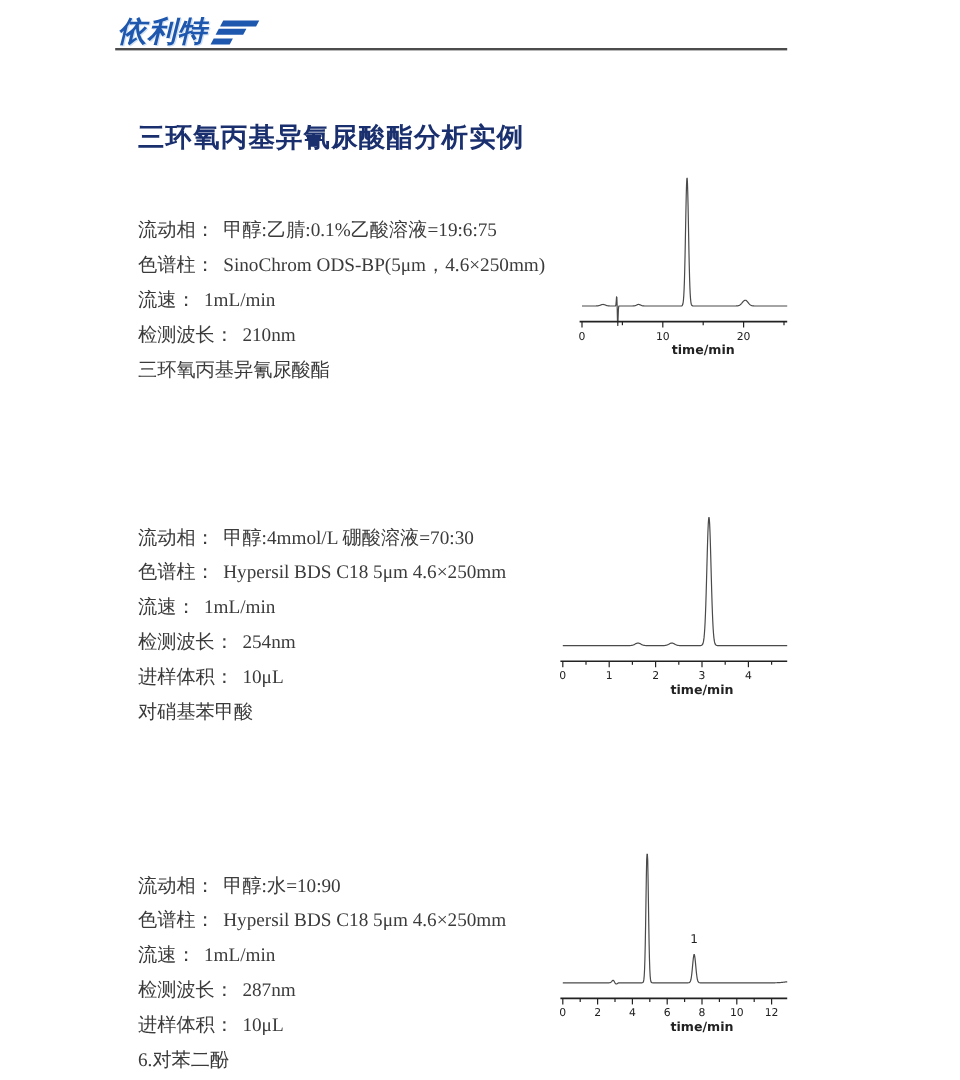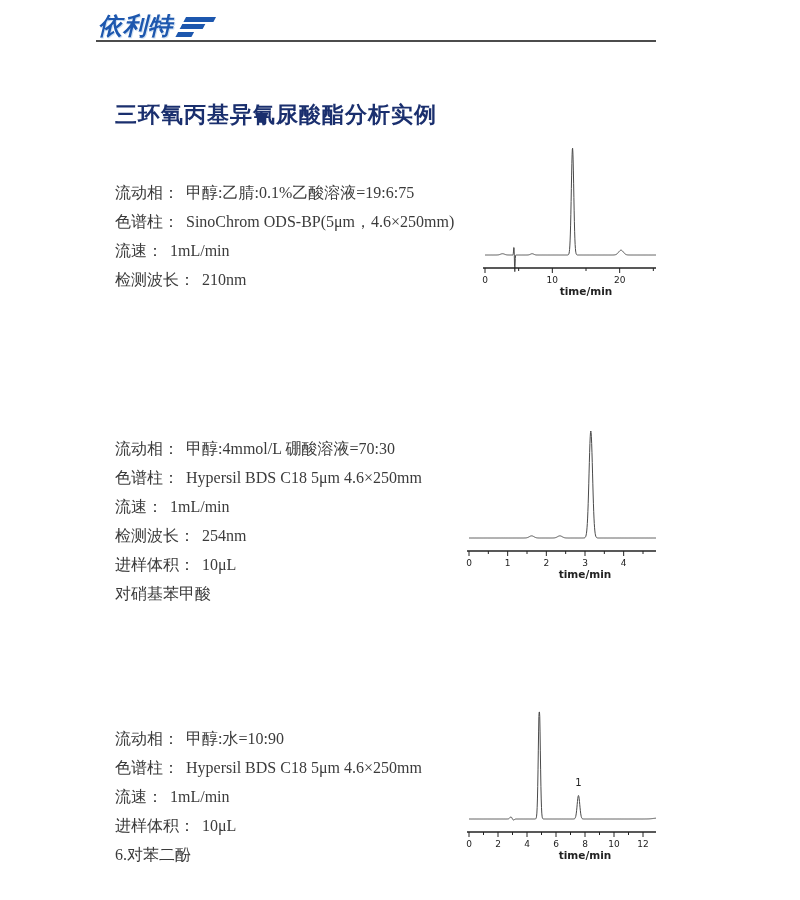--- a/index.html
+++ b/index.html
@@ -53,20 +53,21 @@
       </span>
   </div>
   <div class="header-rule"></div>
 
   <div class="section-title" id="title-1">三环氧丙基异氰尿酸酯分析实例</div>
   <div class="params" id="params-1">
     <div class="param-row"><span class="param-label">流动相：</span><span class="param-value">甲醇:乙腈:0.1%乙酸溶液=19:6:75</span></div>
     <div class="param-row"><span class="param-label">色谱柱：</span><span class="param-value">SinoChrom ODS-BP(5μm，4.6×250mm)</span></div>
     <div class="param-row"><span class="param-label">流速：</span><span class="param-value">1mL/min</span></div>
     <div class="param-row"><span class="param-label">检测波长：</span><span class="param-value">210nm</span></div>
+    <div class="param-row">三环氧丙基异氰尿酸酯</div>
   </div>
   <svg class="chart" id="chart-0" width="222" height="160">
       <path d="M12.00,119.00L12.25,119.00L12.51,119.00L12.76,119.00L13.01,119.00L13.26,119.00L13.52,119.00L13.77,119.00L14.02,119.00L14.27,119.00L14.53,119.00L14.78,119.00L15.03,119.00L15.28,119.00L15.54,119.00L15.79,119.00L16.04,119.00L16.29,119.00L16.55,119.00L16.80,119.00L17.05,119.00L17.30,119.00L17.55,119.00L17.81,119.00L18.06,119.00L18.31,119.00L18.56,119.00L18.82,119.00L19.07,119.00L19.32,119.00L19.57,119.00L19.83,119.00L20.08,119.00L20.33,119.00L20.59,119.00L20.84,119.00L21.09,119.00L21.34,119.00L21.59,119.00L21.85,119.00L22.10,119.00L22.35,119.00L22.60,119.00L22.86,118.99L23.11,118.99L23.36,118.99L23.62,118.98L23.87,118.97L24.12,118.96L24.37,118.95L24.63,118.93L24.88,118.91L25.13,118.88L25.38,118.84L25.63,118.80L25.89,118.74L26.14,118.68L26.39,118.61L26.64,118.53L26.90,118.44L27.15,118.35L27.40,118.25L27.66,118.16L27.91,118.06L28.16,117.97L28.41,117.89L28.67,117.82L28.92,117.77L29.17,117.73L29.42,117.72L29.68,117.72L29.93,117.74L30.18,117.79L30.43,117.84L30.68,117.92L30.94,118.00L31.19,118.09L31.44,118.19L31.69,118.29L31.95,118.38L32.20,118.47L32.45,118.56L32.70,118.63L32.96,118.70L33.21,118.76L33.46,118.81L33.72,118.85L33.97,118.89L34.22,118.92L34.47,118.94L34.73,118.95L34.98,118.97L35.23,118.98L35.48,118.98L35.73,118.99L35.99,118.99L36.24,119.00L36.49,119.00L36.74,119.00L37.00,119.00L37.25,119.00L37.50,119.00L37.76,119.00L38.01,119.00L38.26,119.00L38.51,119.00L38.77,119.00L39.02,119.00L39.27,119.00L39.52,119.00L39.77,118.98L40.03,118.80L40.28,117.84L40.53,115.09L40.79,111.54L41.04,111.69L41.29,118.91L41.54,130.34L41.80,135.64L42.05,129.92L42.30,122.52L42.55,119.57L42.81,119.05L43.06,119.00L43.31,119.00L43.56,119.00L43.81,119.00L44.07,119.00L44.32,119.00L44.57,119.00L44.83,119.00L45.08,119.00L45.33,119.00L45.58,119.00L45.84,119.00L46.09,119.00L46.34,119.00L46.59,119.00L46.84,119.00L47.10,119.00L47.35,119.00L47.60,119.00L47.86,119.00L48.11,119.00L48.36,119.00L48.61,119.00L48.86,119.00L49.12,119.00L49.37,119.00L49.62,119.00L49.88,119.00L50.13,119.00L50.38,119.00L50.63,119.00L50.89,119.00L51.14,119.00L51.39,119.00L51.64,119.00L51.89,119.00L52.15,119.00L52.40,119.00L52.65,119.00L52.91,119.00L53.16,119.00L53.41,119.00L53.66,118.99L53.91,118.99L54.17,118.98L54.42,118.97L54.67,118.96L54.92,118.94L55.18,118.92L55.43,118.89L55.68,118.84L55.94,118.79L56.19,118.72L56.44,118.64L56.69,118.55L56.95,118.45L57.20,118.34L57.45,118.22L57.70,118.11L57.96,118.00L58.21,117.90L58.46,117.81L58.71,117.76L58.96,117.72L59.22,117.72L59.47,117.74L59.72,117.79L59.98,117.87L60.23,117.96L60.48,118.07L60.73,118.18L60.99,118.30L61.24,118.41L61.49,118.52L61.74,118.61L61.99,118.70L62.25,118.77L62.50,118.83L62.75,118.87L63.01,118.91L63.26,118.94L63.51,118.96L63.76,118.97L64.01,118.98L64.27,118.99L64.52,118.99L64.77,119.00L65.03,119.00L65.28,119.00L65.53,119.00L65.78,119.00L66.03,119.00L66.29,119.00L66.54,119.00L66.79,119.00L67.05,119.00L67.30,119.00L67.55,119.00L67.80,119.00L68.05,119.00L68.31,119.00L68.56,119.00L68.81,119.00L69.06,119.00L69.32,119.00L69.57,119.00L69.82,119.00L70.08,119.00L70.33,119.00L70.58,119.00L70.83,119.00L71.09,119.00L71.34,119.00L71.59,119.00L71.84,119.00L72.09,119.00L72.35,119.00L72.60,119.00L72.85,119.00L73.10,119.00L73.36,119.00L73.61,119.00L73.86,119.00L74.11,119.00L74.37,119.00L74.62,119.00L74.87,119.00L75.13,119.00L75.38,119.00L75.63,119.00L75.88,119.00L76.14,119.00L76.39,119.00L76.64,119.00L76.89,119.00L77.15,119.00L77.40,119.00L77.65,119.00L77.90,119.00L78.16,119.00L78.41,119.00L78.66,119.00L78.91,119.00L79.16,119.00L79.42,119.00L79.67,119.00L79.92,119.00L80.17,119.00L80.43,119.00L80.68,119.00L80.93,119.00L81.19,119.00L81.44,119.00L81.69,119.00L81.94,119.00L82.20,119.00L82.45,119.00L82.70,119.00L82.95,119.00L83.20,119.00L83.46,119.00L83.71,119.00L83.96,119.00L84.21,119.00L84.47,119.00L84.72,119.00L84.97,119.00L85.22,119.00L85.48,119.00L85.73,119.00L85.98,119.00L86.23,119.00L86.49,119.00L86.74,119.00L86.99,119.00L87.25,119.00L87.50,119.00L87.75,119.00L88.00,119.00L88.25,119.00L88.51,119.00L88.76,119.00L89.01,119.00L89.27,119.00L89.52,119.00L89.77,119.00L90.02,119.00L90.28,119.00L90.53,119.00L90.78,119.00L91.03,119.00L91.29,119.00L91.54,119.00L91.79,119.00L92.04,119.00L92.30,119.00L92.55,119.00L92.80,119.00L93.05,119.00L93.30,119.00L93.56,119.00L93.81,119.00L94.06,119.00L94.31,118.99L94.57,118.98L94.82,118.94L95.07,118.88L95.33,118.74L95.58,118.48L95.83,118.00L96.08,117.14L96.34,115.71L96.59,113.42L96.84,109.94L97.09,104.92L97.35,98.04L97.60,89.12L97.85,78.21L98.10,65.70L98.35,52.30L98.61,39.08L98.86,27.30L99.11,18.26L99.36,13.03L99.62,12.26L99.87,16.05L100.12,23.92L100.38,34.93L100.63,47.81L100.88,61.28L101.13,74.19L101.39,85.69L101.64,95.29L101.89,102.84L102.14,108.46L102.40,112.41L102.65,115.06L102.90,116.74L103.15,117.76L103.40,118.35L103.66,118.67L103.91,118.84L104.16,118.93L104.41,118.97L104.67,118.99L104.92,118.99L105.17,119.00L105.42,119.00L105.68,119.00L105.93,119.00L106.18,119.00L106.44,119.00L106.69,119.00L106.94,119.00L107.19,119.00L107.45,119.00L107.70,119.00L107.95,119.00L108.20,119.00L108.45,119.00L108.71,119.00L108.96,119.00L109.21,119.00L109.46,119.00L109.72,119.00L109.97,119.00L110.22,119.00L110.47,119.00L110.73,119.00L110.98,119.00L111.23,119.00L111.48,119.00L111.74,119.00L111.99,119.00L112.24,119.00L112.50,119.00L112.75,119.00L113.00,119.00L113.25,119.00L113.50,119.00L113.76,119.00L114.01,119.00L114.26,119.00L114.52,119.00L114.77,119.00L115.02,119.00L115.27,119.00L115.53,119.00L115.78,119.00L116.03,119.00L116.28,119.00L116.54,119.00L116.79,119.00L117.04,119.00L117.29,119.00L117.55,119.00L117.80,119.00L118.05,119.00L118.30,119.00L118.55,119.00L118.81,119.00L119.06,119.00L119.31,119.00L119.56,119.00L119.82,119.00L120.07,119.00L120.32,119.00L120.58,119.00L120.83,119.00L121.08,119.00L121.33,119.00L121.58,119.00L121.84,119.00L122.09,119.00L122.34,119.00L122.60,119.00L122.85,119.00L123.10,119.00L123.35,119.00L123.60,119.00L123.86,119.00L124.11,119.00L124.36,119.00L124.62,119.00L124.87,119.00L125.12,119.00L125.37,119.00L125.63,119.00L125.88,119.00L126.13,119.00L126.38,119.00L126.63,119.00L126.89,119.00L127.14,119.00L127.39,119.00L127.65,119.00L127.90,119.00L128.15,119.00L128.40,119.00L128.65,119.00L128.91,119.00L129.16,119.00L129.41,119.00L129.67,119.00L129.92,119.00L130.17,119.00L130.42,119.00L130.68,119.00L130.93,119.00L131.18,119.00L131.43,119.00L131.69,119.00L131.94,119.00L132.19,119.00L132.44,119.00L132.69,119.00L132.95,119.00L133.20,119.00L133.45,119.00L133.70,119.00L133.96,119.00L134.21,119.00L134.46,119.00L134.72,119.00L134.97,119.00L135.22,119.00L135.47,119.00L135.72,119.00L135.98,119.00L136.23,119.00L136.48,119.00L136.73,119.00L136.99,119.00L137.24,119.00L137.49,119.00L137.75,119.00L138.00,119.00L138.25,119.00L138.50,119.00L138.75,119.00L139.01,119.00L139.26,119.00L139.51,118.99L139.77,118.99L140.02,118.98L140.27,118.98L140.52,118.97L140.78,118.96L141.03,118.94L141.28,118.92L141.53,118.89L141.78,118.85L142.04,118.81L142.29,118.75L142.54,118.67L142.80,118.59L143.05,118.48L143.30,118.35L143.55,118.20L143.80,118.02L144.06,117.82L144.31,117.60L144.56,117.35L144.81,117.08L145.07,116.80L145.32,116.49L145.57,116.18L145.82,115.87L146.08,115.56L146.33,115.27L146.58,115.00L146.83,114.75L147.09,114.54L147.34,114.38L147.59,114.26L147.84,114.20L148.10,114.19L148.35,114.23L148.60,114.33L148.85,114.48L149.11,114.68L149.36,114.91L149.61,115.18L149.87,115.46L150.12,115.77L150.37,116.08L150.62,116.39L150.88,116.70L151.13,116.99L151.38,117.26L151.63,117.52L151.88,117.75L152.14,117.96L152.39,118.14L152.64,118.30L152.90,118.44L153.15,118.55L153.40,118.65L153.65,118.73L153.91,118.79L154.16,118.84L154.41,118.88L154.66,118.91L154.92,118.93L155.17,118.95L155.42,118.97L155.67,118.98L155.93,118.98L156.18,118.99L156.43,118.99L156.68,118.99L156.93,119.00L157.19,119.00L157.44,119.00L157.69,119.00L157.95,119.00L158.20,119.00L158.45,119.00L158.70,119.00L158.95,119.00L159.21,119.00L159.46,119.00L159.71,119.00L159.97,119.00L160.22,119.00L160.47,119.00L160.72,119.00L160.97,119.00L161.23,119.00L161.48,119.00L161.73,119.00L161.98,119.00L162.24,119.00L162.49,119.00L162.74,119.00L163.00,119.00L163.25,119.00L163.50,119.00L163.75,119.00L164.00,119.00L164.26,119.00L164.51,119.00L164.76,119.00L165.02,119.00L165.27,119.00L165.52,119.00L165.77,119.00L166.03,119.00L166.28,119.00L166.53,119.00L166.78,119.00L167.03,119.00L167.29,119.00L167.54,119.00L167.79,119.00L168.05,119.00L168.30,119.00L168.55,119.00L168.80,119.00L169.05,119.00L169.31,119.00L169.56,119.00L169.81,119.00L170.07,119.00L170.32,119.00L170.57,119.00L170.82,119.00L171.07,119.00L171.33,119.00L171.58,119.00L171.83,119.00L172.08,119.00L172.34,119.00L172.59,119.00L172.84,119.00L173.09,119.00L173.35,119.00L173.60,119.00L173.85,119.00L174.10,119.00L174.36,119.00L174.61,119.00L174.86,119.00L175.12,119.00L175.37,119.00L175.62,119.00L175.87,119.00L176.13,119.00L176.38,119.00L176.63,119.00L176.88,119.00L177.13,119.00L177.39,119.00L177.64,119.00L177.89,119.00L178.15,119.00L178.40,119.00L178.65,119.00L178.90,119.00L179.16,119.00L179.41,119.00L179.66,119.00L179.91,119.00L180.17,119.00L180.42,119.00L180.67,119.00L180.92,119.00L181.18,119.00L181.43,119.00L181.68,119.00L181.93,119.00L182.18,119.00L182.44,119.00L182.69,119.00L182.94,119.00L183.20,119.00L183.45,119.00L183.70,119.00L183.95,119.00L184.20,119.00L184.46,119.00L184.71,119.00L184.96,119.00L185.22,119.00L185.47,119.00L185.72,119.00L185.97,119.00L186.22,119.00L186.48,119.00L186.73,119.00L186.98,119.00L187.23,119.00L187.49,119.00L187.74,119.00L187.99,119.00L188.25,119.00L188.50,119.00L188.75,119.00L189.00,119.00L189.25,119.00L189.51,119.00L189.76,119.00L190.01,119.00L190.27,119.00L190.52,119.00L190.77,119.00L191.02,119.00L191.28,119.00L191.53,119.00L191.78,119.00L192.03,119.00L192.28,119.00L192.54,119.00L192.79,119.00L193.04,119.00L193.30,119.00L193.55,119.00L193.80,119.00L194.05,119.00L194.30,119.00L194.56,119.00L194.81,119.00L195.06,119.00L195.32,119.00L195.57,119.00L195.82,119.00L196.07,119.00L196.32,119.00L196.58,119.00L196.83,119.00L197.08,119.00L197.33,119.00L197.59,119.00L197.84,119.00L198.09,119.00L198.34,119.00L198.60,119.00L198.85,119.00L199.10,119.00L199.35,119.00L199.61,119.00L199.86,119.00L200.11,119.00L200.37,119.00L200.62,119.00L200.87,119.00L201.12,119.00L201.38,119.00L201.63,119.00L201.88,119.00L202.13,119.00L202.38,119.00L202.64,119.00L202.89,119.00L203.14,119.00L203.40,119.00L203.65,119.00L203.90,119.00L204.15,119.00L204.41,119.00L204.66,119.00L204.91,119.00L205.16,119.00L205.42,119.00L205.67,119.00L205.92,119.00L206.17,119.00L206.43,119.00L206.68,119.00L206.93,119.00L207.18,119.00L207.43,119.00L207.69,119.00L207.94,119.00L208.19,119.00L208.45,119.00L208.70,119.00L208.95,119.00L209.20,119.00L209.45,119.00L209.71,119.00L209.96,119.00L210.21,119.00L210.47,119.00L210.72,119.00L210.97,119.00L211.22,119.00L211.47,119.00L211.73,119.00L211.98,119.00L212.23,119.00L212.48,119.00L212.74,119.00L212.99,119.00L213.24,119.00L213.50,119.00L213.75,119.00L214.00,119.00" fill="none" stroke="#4a4a4a" stroke-width="1"></path>
       <line x1="10" y1="132" x2="218" y2="132" stroke="#222" stroke-width="1.3"></line>
       <line x1="12" y1="132" x2="12" y2="137" stroke="#222" stroke-width="1"></line>
       <line x1="45.666666666666664" y1="132" x2="45.666666666666664" y2="135" stroke="#222" stroke-width="1"></line>
       <line x1="79.33333333333333" y1="132" x2="79.33333333333333" y2="137" stroke="#222" stroke-width="1"></line>
       <line x1="113" y1="132" x2="113" y2="135" stroke="#222" stroke-width="1"></line>
       <line x1="146.66666666666666" y1="132" x2="146.66666666666666" y2="137" stroke="#222" stroke-width="1"></line>
       <line x1="180.33333333333334" y1="132" x2="180.33333333333334" y2="135" stroke="#222" stroke-width="1"></line>
@@ -110,20 +111,21 @@
       <text x="166.66666666666666" y="147" text-anchor="middle" font-size="9" fill="#222">4</text>
       <text x="205.33333333333334" y="147" text-anchor="middle" font-size="9" fill="#222">5</text>
       <text x="244" y="147" text-anchor="middle" font-size="9" fill="#222">6</text>
       <text x="128" y="159" text-anchor="middle" font-size="10.5" font-weight="bold" fill="#222">time/min</text>
     </svg>
 
   <div class="params" id="params-3">
     <div class="param-row"><span class="param-label">流动相：</span><span class="param-value">甲醇:水=10:90</span></div>
     <div class="param-row"><span class="param-label">色谱柱：</span><span class="param-value">Hypersil BDS C18 5μm 4.6×250mm</span></div>
     <div class="param-row"><span class="param-label">流速：</span><span class="param-value">1mL/min</span></div>
+    <div class="param-row"><span class="param-label">检测波长：</span><span class="param-value">287nm</span></div>
     <div class="param-row"><span class="param-label">进样体积：</span><span class="param-value">10μL</span></div>
     <div class="param-row">6.对苯二酚</div>
   </div>
   <svg class="chart" id="chart-2" width="252" height="160">
       <path d="M12.00,119.00L12.29,119.00L12.58,119.00L12.87,119.00L13.16,119.00L13.45,119.00L13.74,119.00L14.03,119.00L14.32,119.00L14.61,119.00L14.90,119.00L15.19,119.00L15.48,119.00L15.77,119.00L16.06,119.00L16.35,119.00L16.64,119.00L16.93,119.00L17.22,119.00L17.51,119.00L17.80,119.00L18.09,119.00L18.38,119.00L18.67,119.00L18.96,119.00L19.25,119.00L19.54,119.00L19.83,119.00L20.12,119.00L20.41,119.00L20.70,119.00L20.99,119.00L21.28,119.00L21.57,119.00L21.86,119.00L22.15,119.00L22.44,119.00L22.73,119.00L23.02,119.00L23.31,119.00L23.60,119.00L23.89,119.00L24.18,119.00L24.47,119.00L24.76,119.00L25.05,119.00L25.34,119.00L25.63,119.00L25.92,119.00L26.21,119.00L26.50,119.00L26.79,119.00L27.08,119.00L27.37,119.00L27.66,119.00L27.95,119.00L28.24,119.00L28.53,119.00L28.82,119.00L29.11,119.00L29.40,119.00L29.69,119.00L29.98,119.00L30.27,119.00L30.56,119.00L30.85,119.00L31.14,119.00L31.43,119.00L31.72,119.00L32.01,119.00L32.30,119.00L32.59,119.00L32.88,119.00L33.17,119.00L33.46,119.00L33.75,119.00L34.04,119.00L34.33,119.00L34.62,119.00L34.91,119.00L35.20,119.00L35.49,119.00L35.78,119.00L36.07,119.00L36.36,119.00L36.65,119.00L36.94,119.00L37.23,119.00L37.52,119.00L37.81,119.00L38.10,119.00L38.39,119.00L38.68,119.00L38.97,119.00L39.26,119.00L39.55,119.00L39.84,119.00L40.13,119.00L40.42,119.00L40.71,119.00L41.00,119.00L41.29,119.00L41.58,119.00L41.87,119.00L42.16,119.00L42.45,119.00L42.74,119.00L43.03,119.00L43.32,119.00L43.61,119.00L43.90,119.00L44.19,119.00L44.48,119.00L44.77,119.00L45.06,119.00L45.35,119.00L45.64,119.00L45.93,119.00L46.22,119.00L46.51,119.00L46.80,119.00L47.09,119.00L47.38,119.00L47.67,119.00L47.96,119.00L48.25,119.00L48.54,119.00L48.83,119.00L49.12,119.00L49.41,119.00L49.70,119.00L49.99,119.00L50.28,118.99L50.57,118.98L50.86,118.95L51.15,118.91L51.44,118.83L51.73,118.71L52.02,118.54L52.31,118.31L52.60,118.02L52.89,117.71L53.18,117.40L53.47,117.14L53.76,116.99L54.05,116.99L54.34,117.15L54.63,117.49L54.92,117.95L55.21,118.48L55.50,119.02L55.79,119.48L56.08,119.81L56.37,119.98L56.66,120.00L56.95,119.90L57.24,119.73L57.53,119.54L57.82,119.36L58.11,119.22L58.40,119.13L58.69,119.07L58.98,119.03L59.27,119.01L59.56,119.01L59.85,119.00L60.14,119.00L60.43,119.00L60.72,119.00L61.01,119.00L61.30,119.00L61.59,119.00L61.88,119.00L62.17,119.00L62.46,119.00L62.75,119.00L63.04,119.00L63.33,119.00L63.62,119.00L63.91,119.00L64.20,119.00L64.49,119.00L64.78,119.00L65.07,119.00L65.36,119.00L65.65,119.00L65.94,119.00L66.23,119.00L66.52,119.00L66.81,119.00L67.10,119.00L67.39,119.00L67.68,119.00L67.97,119.00L68.26,119.00L68.55,119.00L68.84,119.00L69.13,119.00L69.42,119.00L69.71,119.00L70.00,119.00L70.29,119.00L70.58,119.00L70.87,119.00L71.16,119.00L71.45,119.00L71.74,119.00L72.03,119.00L72.32,119.00L72.61,119.00L72.90,119.00L73.19,119.00L73.48,119.00L73.77,119.00L74.06,119.00L74.35,119.00L74.64,119.00L74.93,119.00L75.22,119.00L75.51,119.00L75.80,119.00L76.09,119.00L76.38,119.00L76.67,119.00L76.96,119.00L77.25,119.00L77.54,119.00L77.83,118.99L78.12,118.98L78.41,118.93L78.70,118.81L78.99,118.49L79.28,117.75L79.57,116.18L79.86,113.11L80.15,107.69L80.44,98.97L80.73,86.31L81.02,69.84L81.31,50.86L81.60,31.95L81.89,16.51L82.18,12.00L82.47,12.00L82.76,16.51L83.05,31.95L83.34,50.86L83.63,69.84L83.92,86.31L84.21,98.97L84.50,107.69L84.79,113.11L85.08,116.18L85.37,117.75L85.66,118.49L85.95,118.81L86.24,118.93L86.53,118.98L86.82,118.99L87.11,119.00L87.40,119.00L87.69,119.00L87.98,119.00L88.27,119.00L88.56,119.00L88.85,119.00L89.14,119.00L89.43,119.00L89.72,119.00L90.01,119.00L90.30,119.00L90.59,119.00L90.88,119.00L91.17,119.00L91.46,119.00L91.75,119.00L92.04,119.00L92.33,119.00L92.62,119.00L92.91,119.00L93.20,119.00L93.49,119.00L93.78,119.00L94.07,119.00L94.36,119.00L94.65,119.00L94.94,119.00L95.23,119.00L95.52,119.00L95.81,119.00L96.10,119.00L96.39,119.00L96.68,119.00L96.97,119.00L97.26,119.00L97.55,119.00L97.84,119.00L98.13,119.00L98.42,119.00L98.71,119.00L99.00,119.00L99.29,119.00L99.58,119.00L99.87,119.00L100.16,119.00L100.45,119.00L100.74,119.00L101.03,119.00L101.32,119.00L101.61,119.00L101.90,119.00L102.19,119.00L102.48,119.00L102.77,119.00L103.06,119.00L103.35,119.00L103.64,119.00L103.93,119.00L104.22,119.00L104.51,119.00L104.80,119.00L105.09,119.00L105.38,119.00L105.67,119.00L105.96,119.00L106.25,119.00L106.54,119.00L106.83,119.00L107.12,119.00L107.41,119.00L107.70,119.00L107.99,119.00L108.28,119.00L108.57,119.00L108.86,119.00L109.15,119.00L109.44,119.00L109.73,119.00L110.02,119.00L110.31,119.00L110.60,119.00L110.89,119.00L111.18,119.00L111.47,119.00L111.76,119.00L112.05,119.00L112.34,119.00L112.63,119.00L112.92,119.00L113.21,119.00L113.50,119.00L113.79,119.00L114.08,119.00L114.37,119.00L114.66,119.00L114.95,119.00L115.24,119.00L115.53,119.00L115.82,119.00L116.11,118.99L116.40,118.99L116.69,118.97L116.98,118.94L117.27,118.87L117.56,118.74L117.85,118.50L118.14,118.10L118.43,117.45L118.72,116.46L119.01,115.05L119.30,113.13L119.59,110.71L119.88,107.85L120.17,104.72L120.46,101.60L120.75,98.83L121.04,96.73L121.33,95.60L121.62,95.60L121.91,96.73L122.20,98.83L122.49,101.60L122.78,104.72L123.07,107.85L123.36,110.71L123.65,113.13L123.94,115.05L124.23,116.46L124.52,117.45L124.81,118.10L125.10,118.50L125.39,118.74L125.68,118.87L125.97,118.94L126.26,118.97L126.55,118.99L126.84,118.99L127.13,119.00L127.42,119.00L127.71,119.00L128.00,119.00L128.29,119.00L128.58,119.00L128.87,119.00L129.16,119.00L129.45,119.00L129.74,119.00L130.03,119.00L130.32,119.00L130.61,119.00L130.90,119.00L131.19,119.00L131.48,119.00L131.77,119.00L132.06,119.00L132.35,119.00L132.64,119.00L132.93,119.00L133.22,119.00L133.51,119.00L133.80,119.00L134.09,119.00L134.38,119.00L134.67,119.00L134.96,119.00L135.25,119.00L135.54,119.00L135.83,119.00L136.12,119.00L136.41,119.00L136.70,119.00L136.99,119.00L137.28,119.00L137.57,119.00L137.86,119.00L138.15,119.00L138.44,119.00L138.73,119.00L139.02,119.00L139.31,119.00L139.60,119.00L139.89,119.00L140.18,119.00L140.47,119.00L140.76,119.00L141.05,119.00L141.34,119.00L141.63,119.00L141.92,119.00L142.21,119.00L142.50,119.00L142.79,119.00L143.08,119.00L143.37,119.00L143.66,119.00L143.95,119.00L144.24,119.00L144.53,119.00L144.82,119.00L145.11,119.00L145.40,119.00L145.69,119.00L145.98,119.00L146.27,119.00L146.56,119.00L146.85,119.00L147.14,119.00L147.43,119.00L147.72,119.00L148.01,119.00L148.30,119.00L148.59,119.00L148.88,119.00L149.17,119.00L149.46,119.00L149.75,119.00L150.04,119.00L150.33,119.00L150.62,119.00L150.91,119.00L151.20,119.00L151.49,119.00L151.78,119.00L152.07,119.00L152.36,119.00L152.65,119.00L152.94,119.00L153.23,119.00L153.52,119.00L153.81,119.00L154.10,119.00L154.39,119.00L154.68,119.00L154.97,119.00L155.26,119.00L155.55,119.00L155.84,119.00L156.13,119.00L156.42,119.00L156.71,119.00L157.00,119.00L157.29,119.00L157.58,119.00L157.87,119.00L158.16,119.00L158.45,119.00L158.74,119.00L159.03,119.00L159.32,119.00L159.61,119.00L159.90,119.00L160.19,119.00L160.48,119.00L160.77,119.00L161.06,119.00L161.35,119.00L161.64,119.00L161.93,119.00L162.22,119.00L162.51,119.00L162.80,119.00L163.09,119.00L163.38,119.00L163.67,119.00L163.96,119.00L164.25,119.00L164.54,119.00L164.83,119.00L165.12,119.00L165.41,119.00L165.70,119.00L165.99,119.00L166.28,119.00L166.57,119.00L166.86,119.00L167.15,119.00L167.44,119.00L167.73,119.00L168.02,119.00L168.31,119.00L168.60,119.00L168.89,119.00L169.18,119.00L169.47,119.00L169.76,119.00L170.05,119.00L170.34,119.00L170.63,119.00L170.92,119.00L171.21,119.00L171.50,119.00L171.79,119.00L172.08,119.00L172.37,119.00L172.66,119.00L172.95,119.00L173.24,119.00L173.53,119.00L173.82,119.00L174.11,119.00L174.40,119.00L174.69,119.00L174.98,119.00L175.27,119.00L175.56,119.00L175.85,119.00L176.14,119.00L176.43,119.00L176.72,119.00L177.01,119.00L177.30,119.00L177.59,119.00L177.88,119.00L178.17,119.00L178.46,119.00L178.75,119.00L179.04,119.00L179.33,119.00L179.62,119.00L179.91,119.00L180.20,119.00L180.49,119.00L180.78,119.00L181.07,119.00L181.36,119.00L181.65,119.00L181.94,119.00L182.23,119.00L182.52,119.00L182.81,119.00L183.10,119.00L183.39,119.00L183.68,119.00L183.97,119.00L184.26,119.00L184.55,119.00L184.84,119.00L185.13,119.00L185.42,119.00L185.71,119.00L186.00,119.00L186.29,119.00L186.58,118.99L186.87,118.99L187.16,118.99L187.45,118.99L187.74,118.99L188.03,118.99L188.32,118.98L188.61,118.98L188.90,118.98L189.19,118.97L189.48,118.97L189.77,118.96L190.06,118.95L190.35,118.94L190.64,118.93L190.93,118.92L191.22,118.91L191.51,118.90L191.80,118.88L192.09,118.87L192.38,118.85L192.67,118.83L192.96,118.81L193.25,118.79L193.54,118.76L193.83,118.74L194.12,118.71L194.41,118.68L194.70,118.65L194.99,118.62L195.28,118.58L195.57,118.55L195.86,118.52L196.15,118.48L196.44,118.45L196.73,118.41L197.02,118.38L197.31,118.35L197.60,118.31L197.89,118.29L198.18,118.26L198.47,118.23L198.76,118.21L199.05,118.19L199.34,118.17L199.63,118.16L199.92,118.15L200.21,118.15L200.50,118.14L200.79,118.15L201.08,118.15L201.37,118.16L201.66,118.17L201.95,118.19L202.24,118.21L202.53,118.23L202.82,118.26L203.11,118.29L203.40,118.31L203.69,118.35L203.98,118.38L204.27,118.41L204.56,118.45L204.85,118.48L205.14,118.52L205.43,118.55L205.72,118.58L206.01,118.62L206.30,118.65L206.59,118.68L206.88,118.71L207.17,118.74L207.46,118.76L207.75,118.79L208.04,118.81L208.33,118.83L208.62,118.85L208.91,118.87L209.20,118.88L209.49,118.90L209.78,118.91L210.07,118.92L210.36,118.93L210.65,118.94L210.94,118.95L211.23,118.96L211.52,118.97L211.81,118.97L212.10,118.98L212.39,118.98L212.68,118.98L212.97,118.99L213.26,118.99L213.55,118.99L213.84,118.99L214.13,118.99L214.42,118.99L214.71,119.00L215.00,119.00L215.29,119.00L215.58,119.00L215.87,119.00L216.16,119.00L216.45,119.00L216.74,119.00L217.03,119.00L217.32,119.00L217.61,119.00L217.90,119.00L218.19,119.00L218.48,119.00L218.77,119.00L219.06,119.00L219.35,119.00L219.64,119.00L219.93,119.00L220.22,119.00L220.51,119.00L220.80,119.00L221.09,119.00L221.38,119.00L221.67,119.00L221.96,119.00L222.25,119.00L222.54,119.00L222.83,119.00L223.12,119.00L223.41,119.00L223.70,119.00L223.99,119.00L224.28,119.00L224.57,119.00L224.86,119.00L225.15,119.00L225.44,119.00L225.73,119.00L226.02,119.00L226.31,119.00L226.60,119.00L226.89,119.00L227.18,119.00L227.47,119.00L227.76,119.00L228.05,119.00L228.34,119.00L228.63,119.00L228.92,119.00L229.21,119.00L229.50,119.00L229.79,119.00L230.08,119.00L230.37,119.00L230.66,119.00L230.95,119.00L231.24,119.00L231.53,119.00L231.82,119.00L232.11,119.00L232.40,119.00L232.69,119.00L232.98,119.00L233.27,119.00L233.56,119.00L233.85,119.00L234.14,119.00L234.43,119.00L234.72,119.00L235.01,119.00L235.30,119.00L235.59,119.00L235.88,119.00L236.17,119.00L236.46,119.00L236.75,119.00L237.04,119.00L237.33,119.00L237.62,119.00L237.91,119.00L238.20,119.00L238.49,119.00L238.78,119.00L239.07,119.00L239.36,119.00L239.65,119.00L239.94,119.00L240.23,119.00L240.52,119.00L240.81,119.00L241.10,119.00L241.39,119.00L241.68,119.00L241.97,119.00L242.26,119.00L242.55,119.00L242.84,119.00L243.13,119.00L243.42,119.00L243.71,119.00L244.00,119.00" fill="none" stroke="#4a4a4a" stroke-width="1"></path>
       <line x1="10" y1="132" x2="249" y2="132" stroke="#222" stroke-width="1.3"></line>
       <line x1="12" y1="132" x2="12" y2="137" stroke="#222" stroke-width="1"></line>
       <line x1="26.5" y1="132" x2="26.5" y2="135" stroke="#222" stroke-width="1"></line>
       <line x1="41" y1="132" x2="41" y2="137" stroke="#222" stroke-width="1"></line>
       <line x1="55.5" y1="132" x2="55.5" y2="135" stroke="#222" stroke-width="1"></line>

